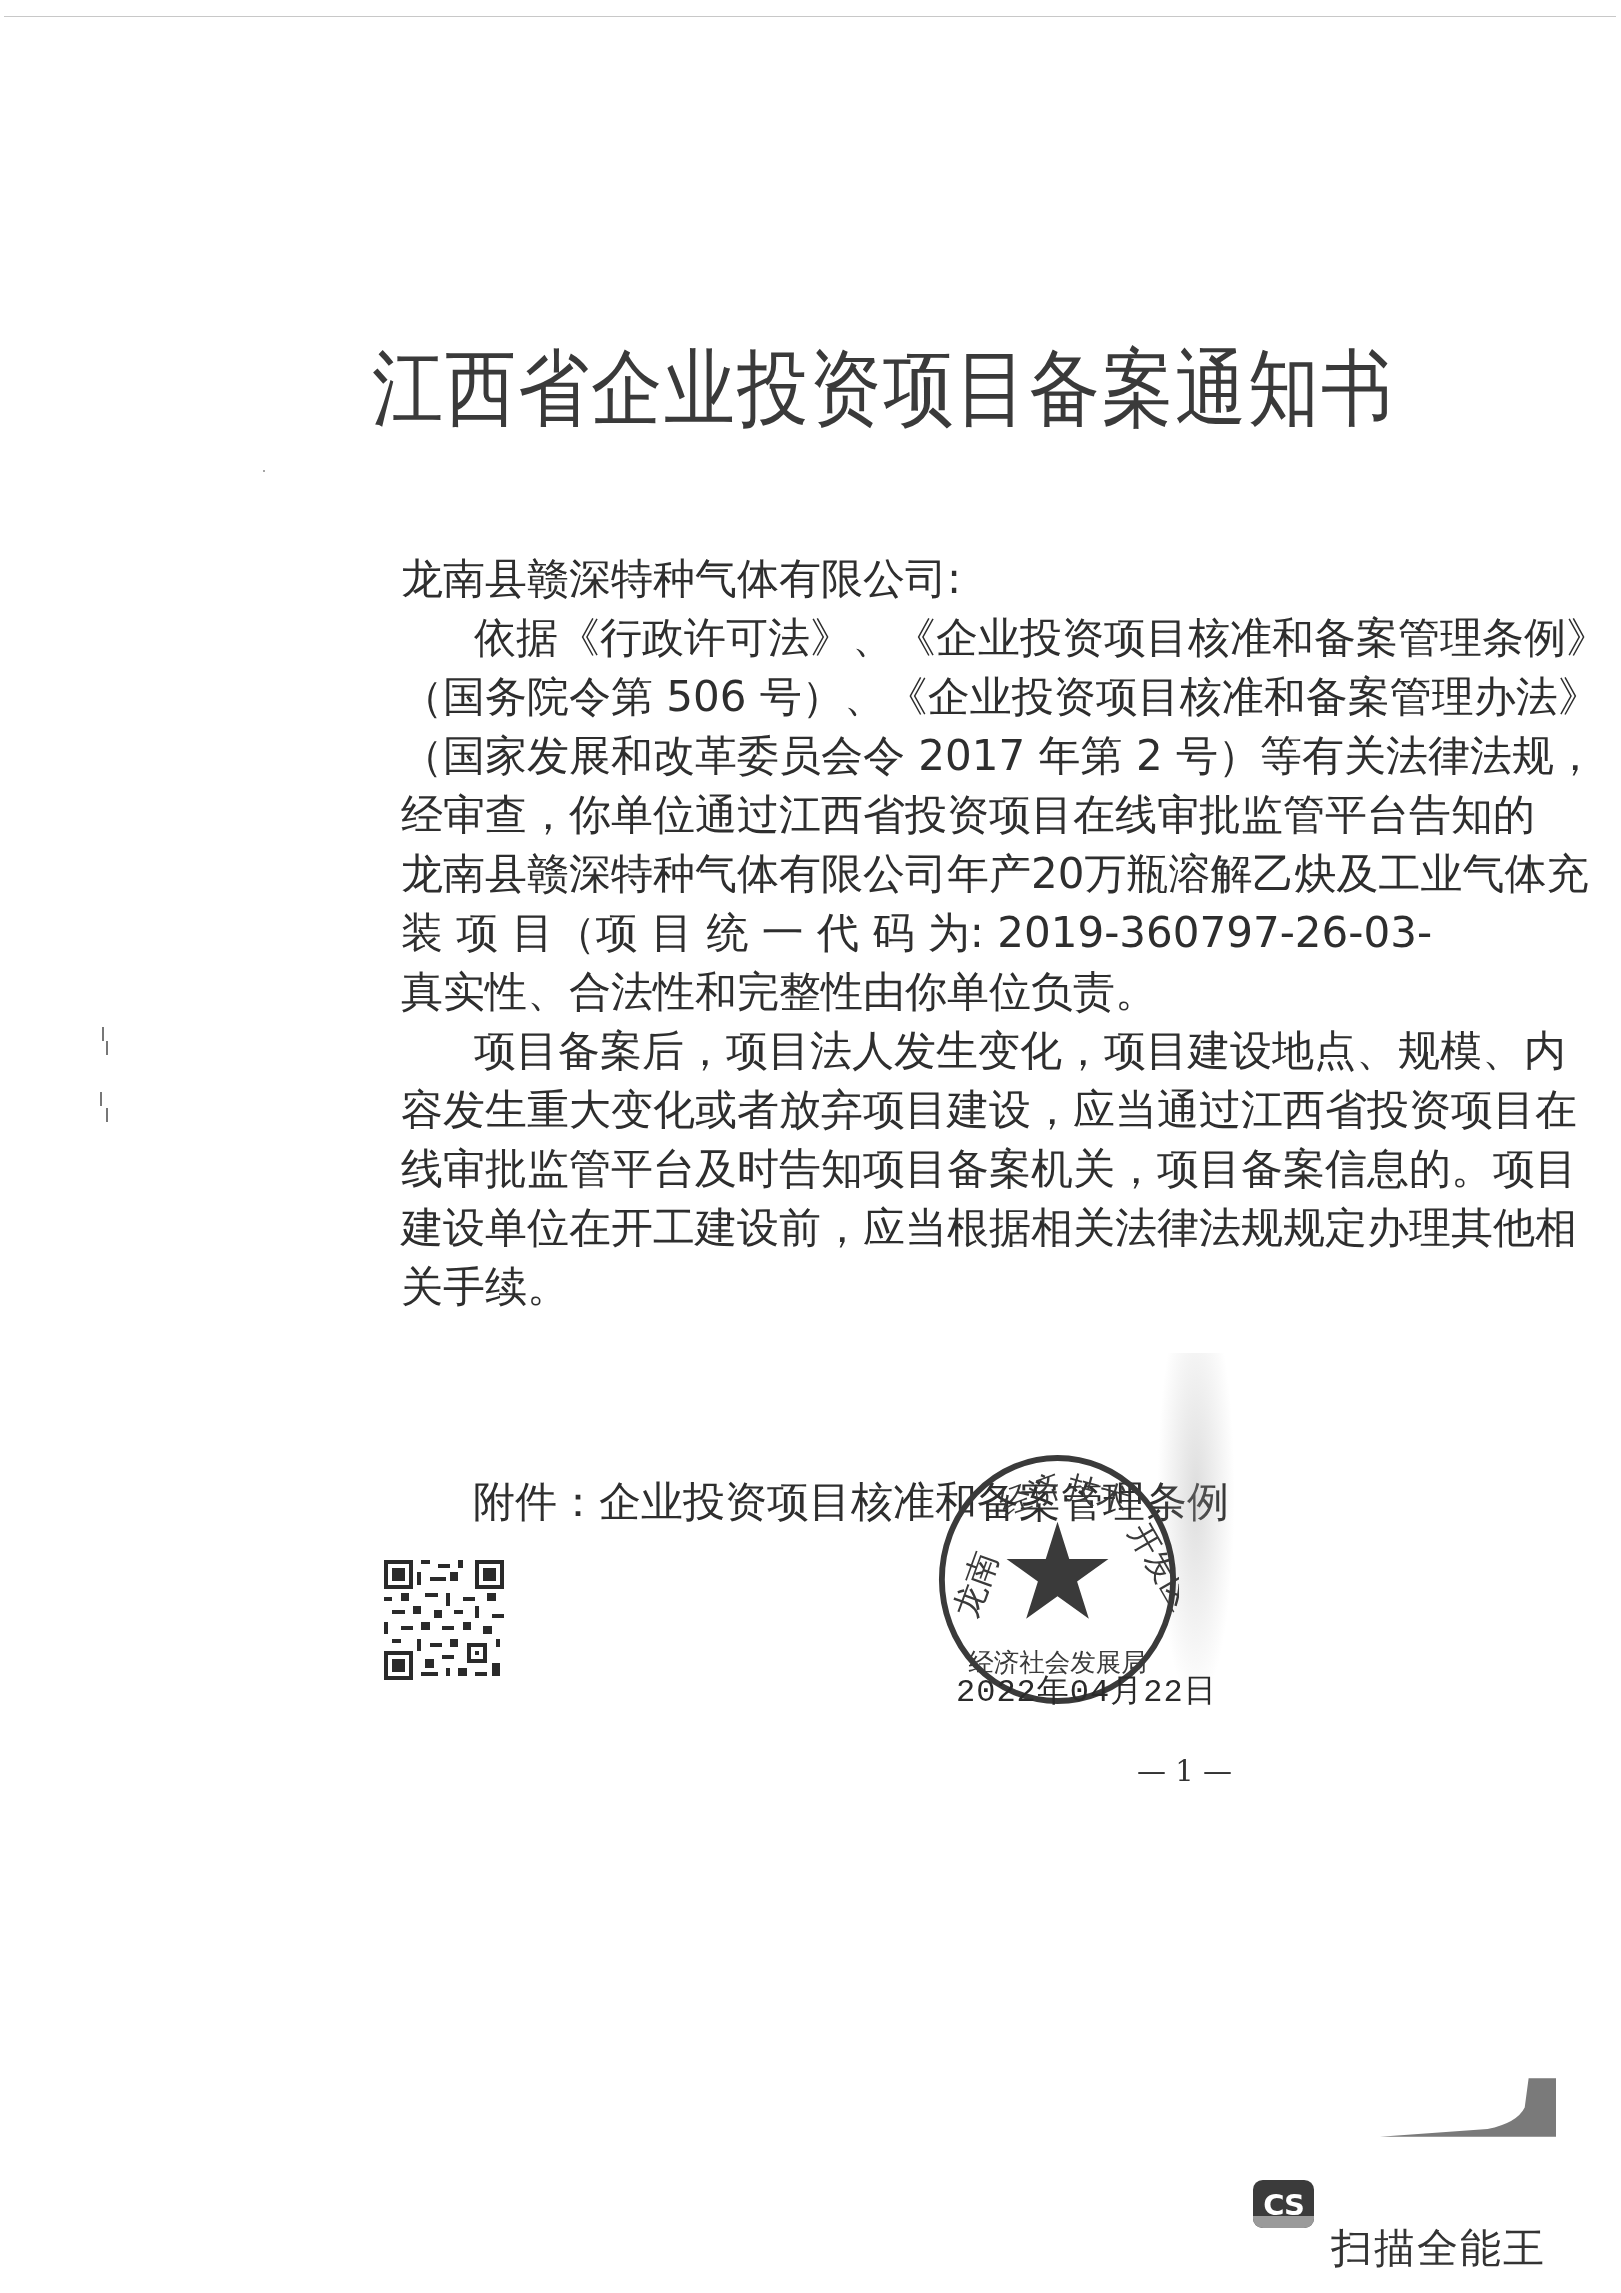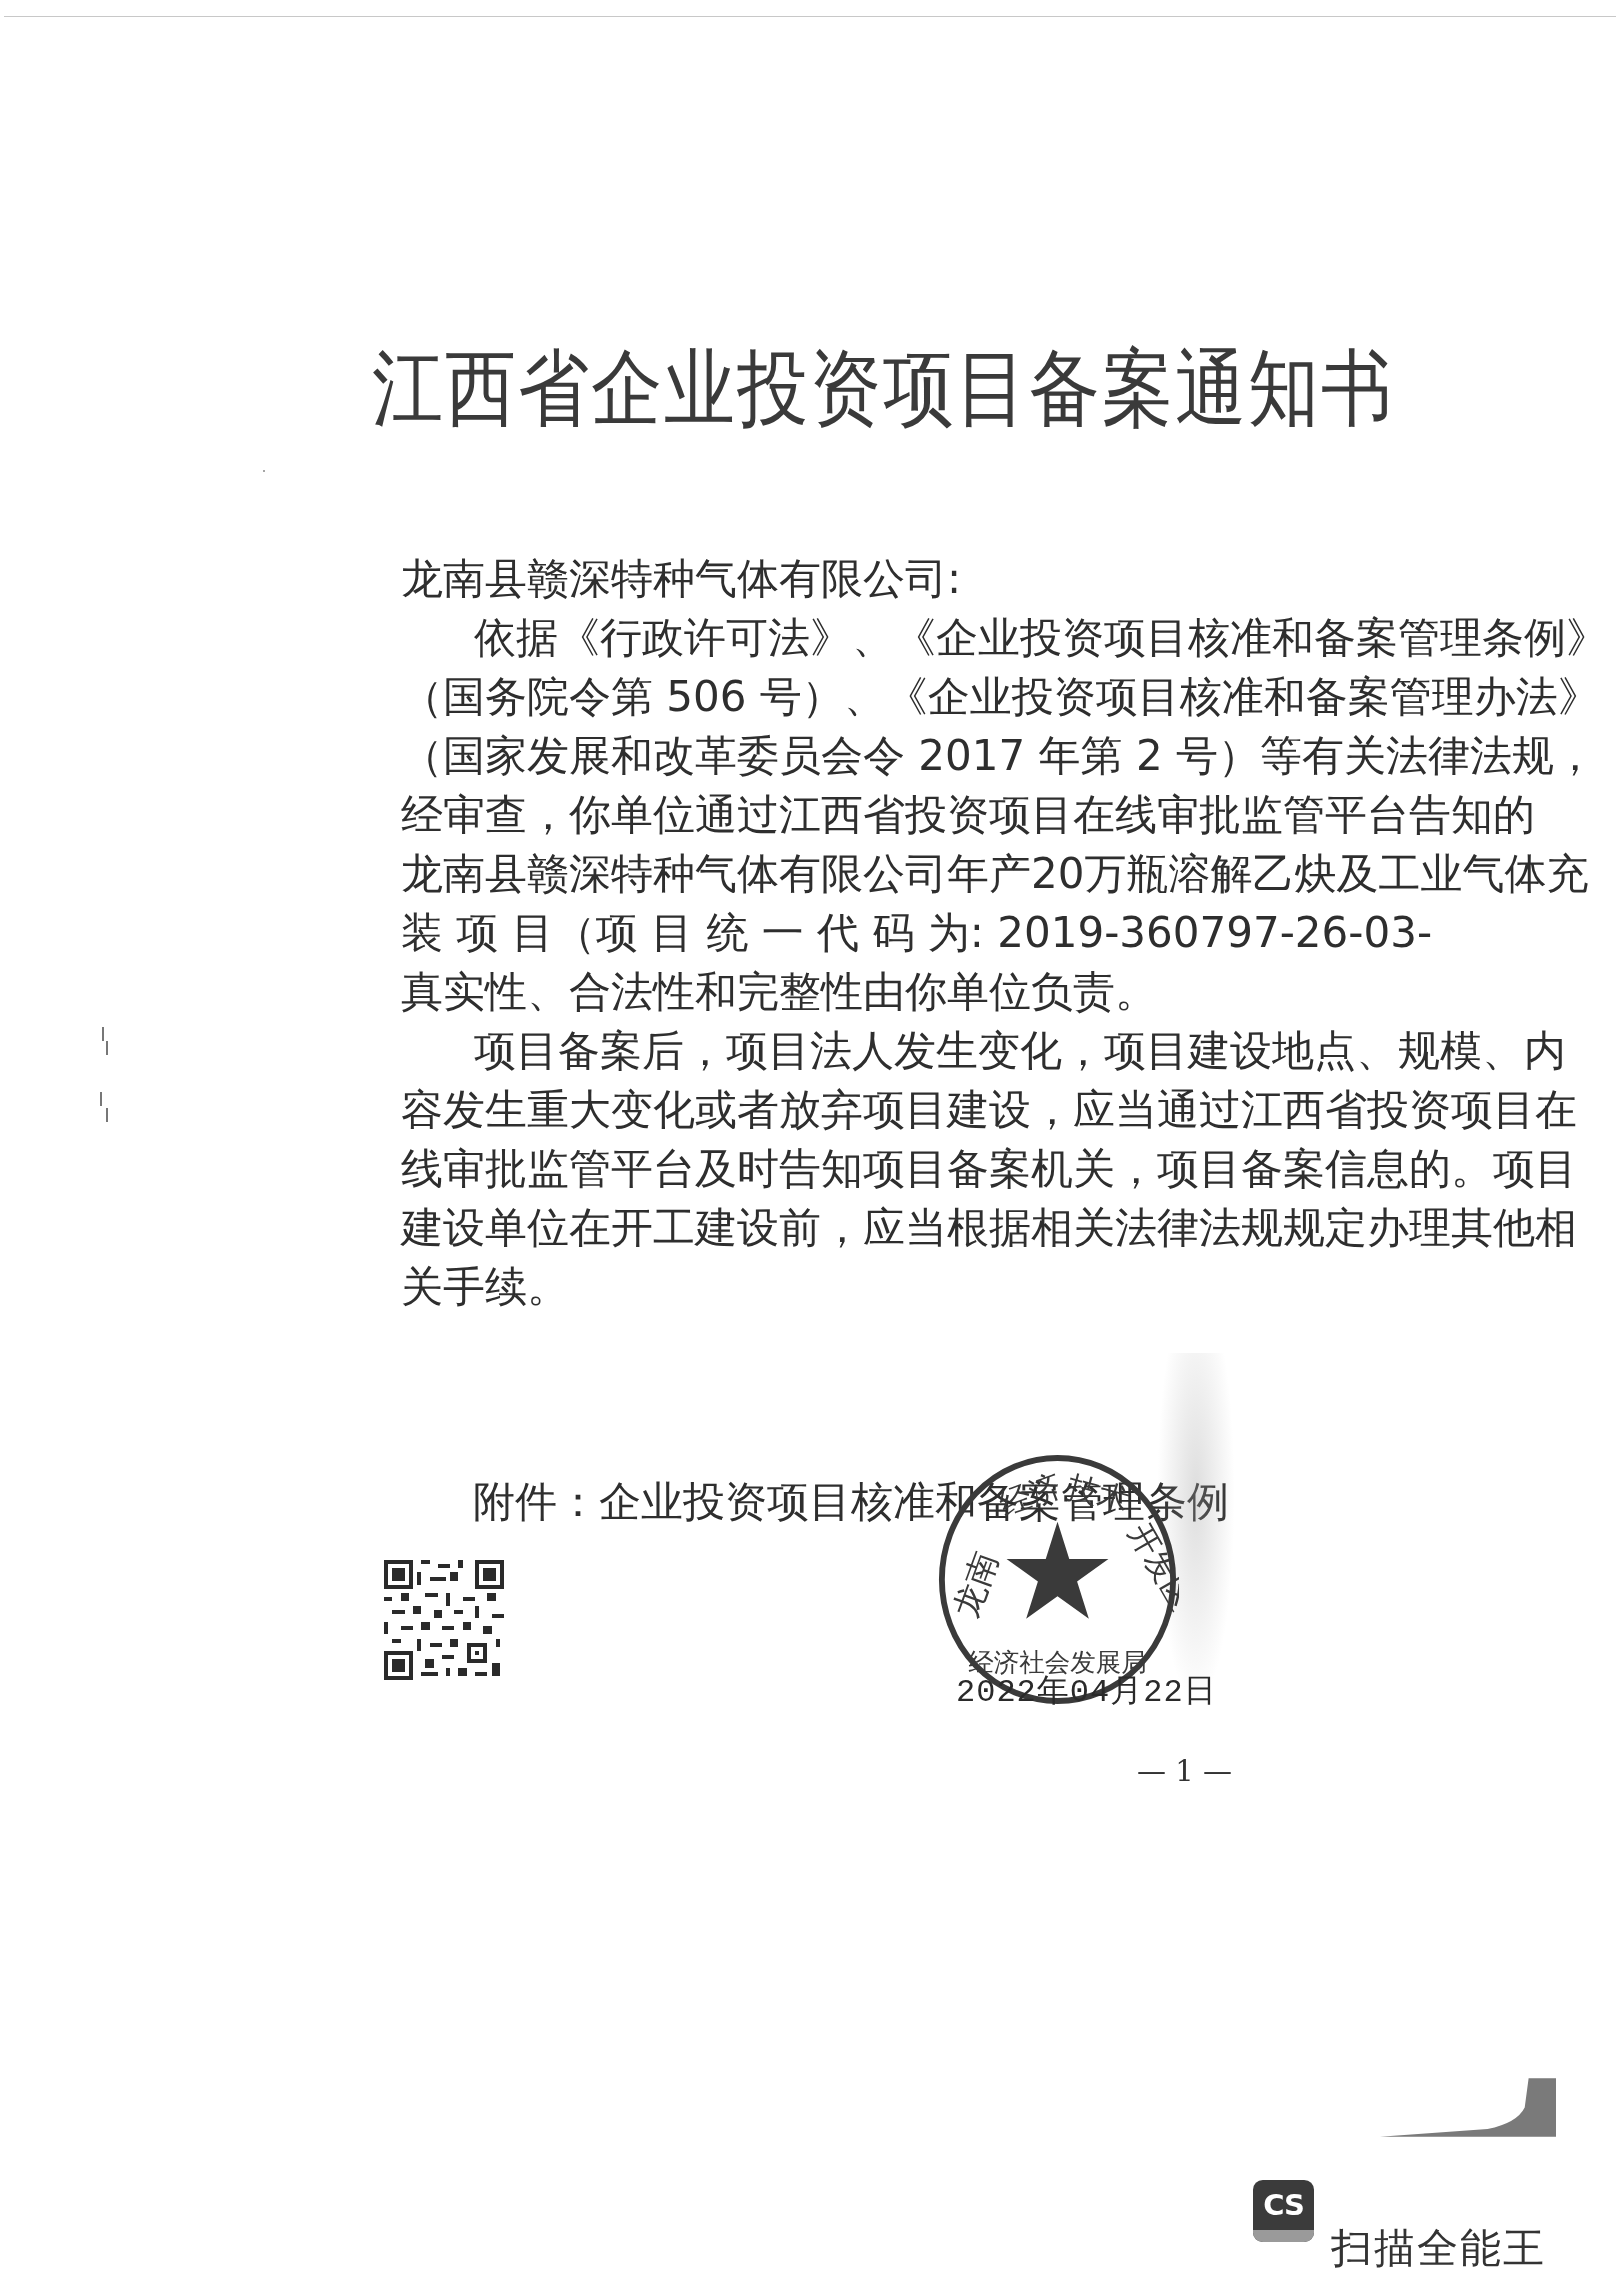--- a/index.html
+++ b/index.html
@@ -44,21 +44,21 @@
       position: absolute; left: 1137px; top: 1754px;
       font-family: "DejaVu Serif", "Liberation Serif", serif;
       font-size: 29px; color: #333; white-space: nowrap;
     }
     .smudge {
       position: absolute; left: 1157px; top: 1353px; width: 78px; height: 353px;
       background: radial-gradient(ellipse at 50% 40%, rgba(160,160,160,0.35), rgba(255,255,255,0) 70%);
     }
     .corner-fold { position: absolute; left: 1380px; top: 2078px; width: 176px; height: 59px; }
     .cs-logo {
-      position: absolute; left: 1253px; top: 2180px; width: 61px; height: 62px;
+      position: absolute; left: 1253px; top: 2180px; width: 61px; height: 48px;
       border-radius: 9.8px; background: #3b3b3b; overflow: hidden;
     }
     .cs-logo .cs-band { position: absolute; left: 0; bottom: 0; width: 100%; height: 11.8px; background: #9a9a9a; }
     .cs-logo .cs-text {
       position: absolute; left: 0; top: 7.8px; width: 100%; text-align: center;
       font-family: "DejaVu Sans", "Liberation Sans", sans-serif; font-weight: bold;
       font-size: 29px; color: #ffffff; letter-spacing: -1px;
     }
     .cs-name {
       position: absolute; left: 1331px; top: 2184px;

